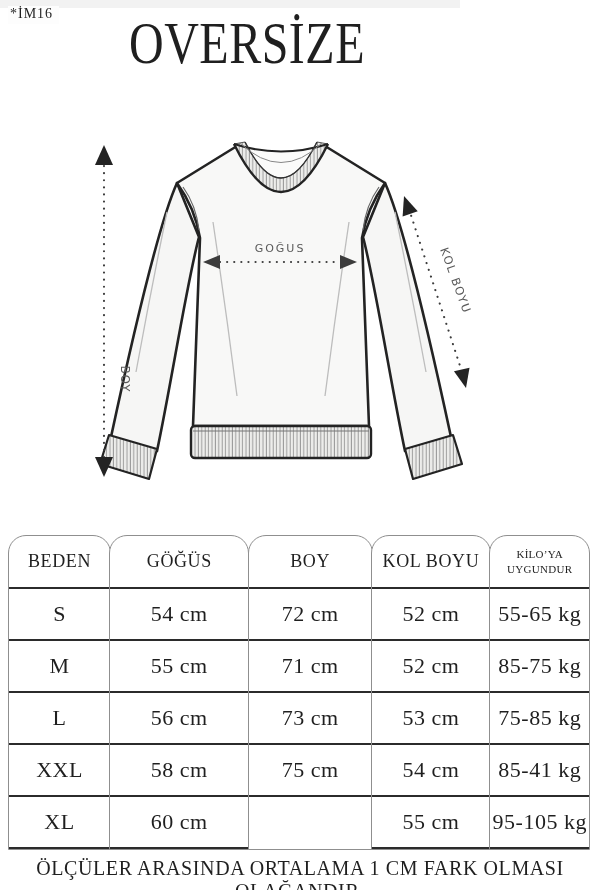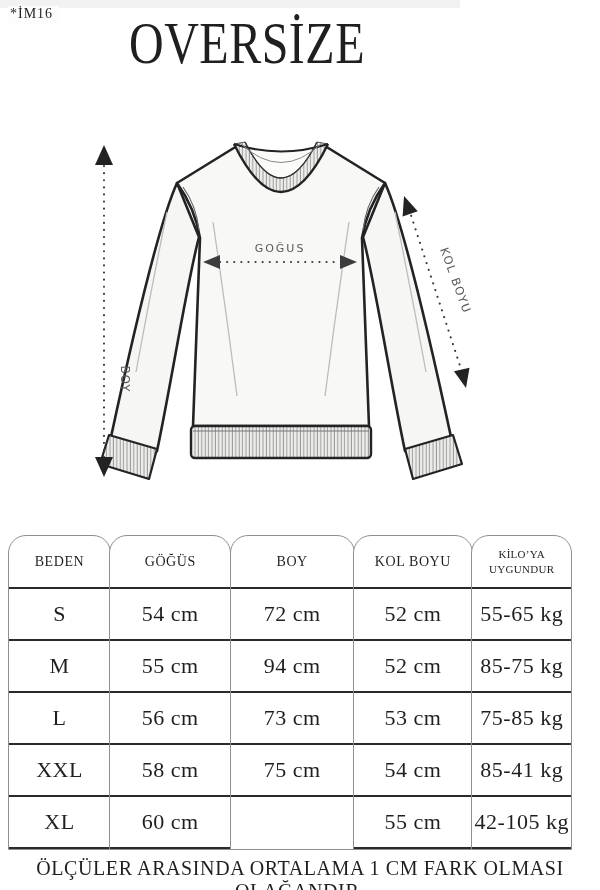--- a/index.html
+++ b/index.html
@@ -20,27 +20,27 @@
   }
   .drawing{position:absolute;left:0;top:130px;width:600px;height:360px;}
   .dim-label{font-family:"DejaVu Sans", sans-serif;fill:#5a5a5a;}
   
   .size-table{position:absolute;left:8px;top:535px;display:flex;}
   .col{
     border:1.7px solid #8f8f8f;border-radius:18px 18px 0 0;
     display:flex;flex-direction:column;background:#fff;
   }
   .col + .col{margin-left:-1.7px;}
-  .col-0{width:103px;} .col-1{width:122px;} .col-2{width:125px;} .col-3{width:120px;} .col-4{width:101px;}
+  .col-0{width:103px;} .col-1{width:140px;} .col-2{width:125px;} .col-3{width:120px;} .col-4{width:101px;}
   .cell{
     height:52px;display:flex;align-items:center;justify-content:center;
     text-align:center;border-bottom:2px solid #2b2b2b;
     font-size:22px;letter-spacing:0.5px;
   }
-  .cell.head{height:53px;font-size:14px;letter-spacing:0.6px;}
+  .cell.head{height:53px;font-size:18px;letter-spacing:0.6px;}
   .cell.head.small{font-size:11px;line-height:1.3;padding:0 12px;letter-spacing:0.3px;}
   .cell.size{font-size:22px;}
   .footer-note{
     position:absolute;left:0;top:857px;width:600px;text-align:center;
     font-size:20px;letter-spacing:0.6px;
   }
 </style>
 </head>
 <body>
 
@@ -133,40 +133,40 @@
       <div class="cell">54 cm</div>
       <div class="cell">55 cm</div>
       <div class="cell">56 cm</div>
       <div class="cell">58 cm</div>
       <div class="cell">60 cm</div>
     </div>
 
     <div class="col col-2">
       <div class="cell head">BOY</div>
       <div class="cell">72 cm</div>
-      <div class="cell">94 cm</div>
+      <div class="cell">71 cm</div>
       <div class="cell">73 cm</div>
       <div class="cell">75 cm</div>
     </div>
 
     <div class="col col-3">
       <div class="cell head">KOL BOYU</div>
       <div class="cell">52 cm</div>
       <div class="cell">52 cm</div>
       <div class="cell">53 cm</div>
       <div class="cell">54 cm</div>
       <div class="cell">55 cm</div>
     </div>
 
     <div class="col col-4">
       <div class="cell head small">KİLO’YA UYGUNDUR</div>
       <div class="cell">55-65 kg</div>
       <div class="cell">85-75 kg</div>
       <div class="cell">75-85 kg</div>
       <div class="cell">85-41 kg</div>
-      <div class="cell">42-105 kg</div>
+      <div class="cell">95-105 kg</div>
     </div>
 
   </div>
 
   <div class="footer-note">ÖLÇÜLER ARASINDA ORTALAMA 1 CM FARK OLMASI OLAĞANDIR.</div>
 
 </div>
 
 </body></html>

